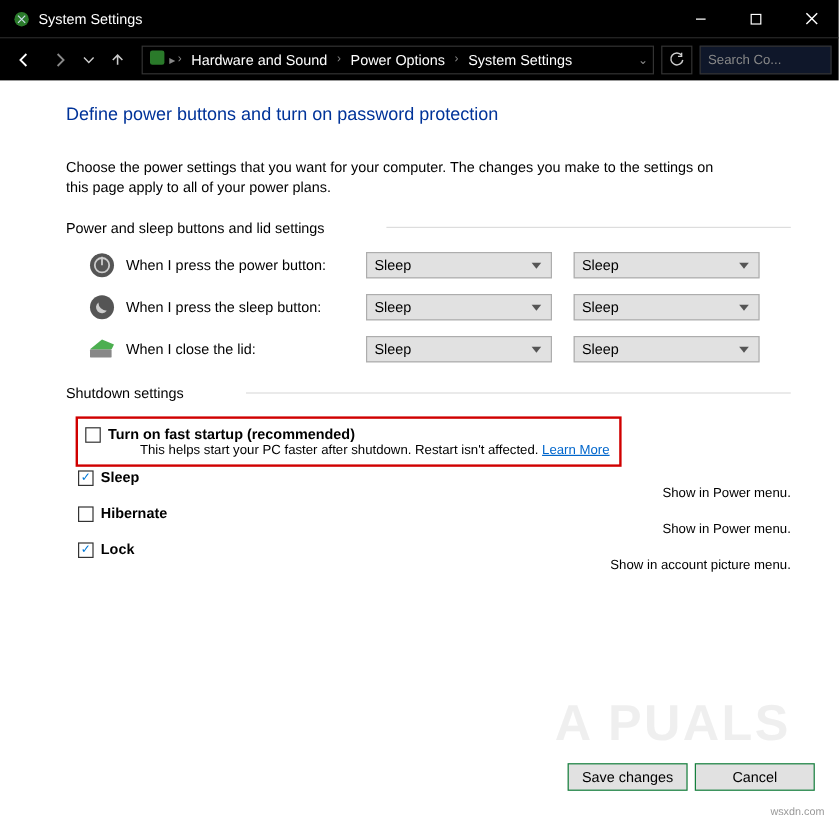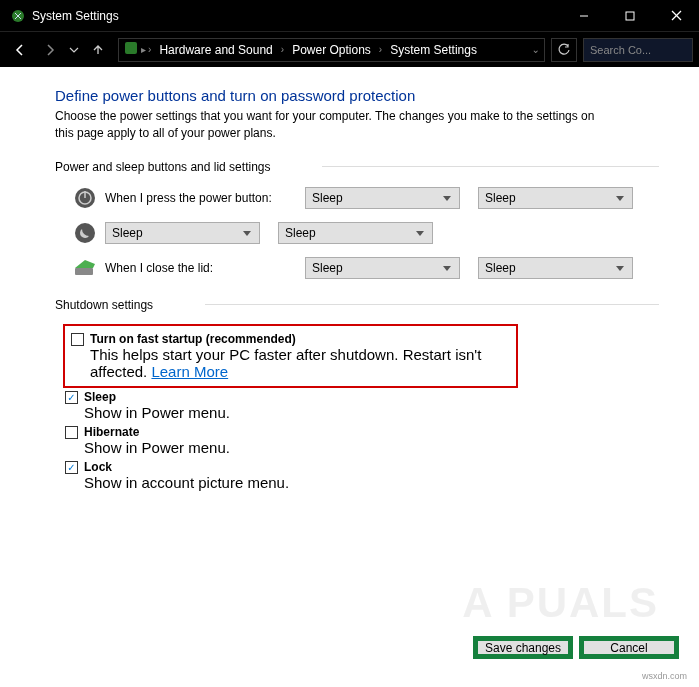--- a/index.html
+++ b/index.html
@@ -17,21 +17,21 @@
     .nav-btn { width: 28px; height: 28px; display: flex; align-items: center; justify-content: center; color: #aaa; }
     .nav-btn svg { stroke: #ccc; }
     .address { flex: 1; display: flex; align-items: center; background: #000; border: 1px solid #333; height: 24px; padding: 0 4px; color: #fff; font-size: 12px; gap: 2px; margin: 0 4px; }
     .crumb { padding: 0 6px; white-space: nowrap; }
     .chev { color: #888; font-size: 10px; }
     .refresh { width: 26px; height: 24px; border: 1px solid #333; display:flex; align-items:center; justify-content:center; margin-right:4px;}
     .search { width: 110px; height: 24px; border: 1px solid #333; background: #0f172a; color: #888; padding: 0 6px; font-size: 11px; display:flex; align-items:center;}
 
     
     .main { padding: 20px 40px 0 55px; position: relative; }
-    h1 { color: #003399; font-size: 15px; font-weight: 400; margin-bottom: 4px; }
+    h1 { color: #003399; font-size: 15px; font-weight: 400; margin-bottom: 27px; }
     .desc { font-size: 12px; line-height: 1.4; margin-bottom: 18px; max-width: 560px; }
 
     .section-label { font-size: 12px; display: flex; align-items: center; margin-bottom: 12px; gap: 46px; }
     .section-label .line { flex: 1; height: 1px; background: #ddd; margin-left: 6px; }
 
     .cols-header { display: flex; margin-left: 250px; margin-bottom: 12px; }
     .col-h { display: flex; align-items: center; gap: 8px; width: 170px; }
 
     .row { display: flex; align-items: center; margin-bottom: 11px; padding-left: 18px; }
     .row-icon { width: 24px; height: 24px; margin-right: 8px; display:flex; align-items:center; justify-content:center;}
@@ -39,26 +39,26 @@
     .dd { width: 155px; height: 22px; border: 1px solid #adadad; background: #e1e1e1; display: flex; align-items: center; padding: 0 6px; font-size: 12px; margin-right: 18px; position: relative; }
     .dd::after { content: ""; position: absolute; right: 8px; top: 8px; border-left: 4px solid transparent; border-right: 4px solid transparent; border-top: 5px solid #555; }
 
     .shutdown { margin-top: 18px; }
     .highlight { border: 2px solid #d00000; padding: 6px 8px 6px 6px; margin: 4px 0 2px 8px; width: 455px; }
     .opt { margin-left: 10px; margin-bottom: 4px; }
     .opt-row { display: flex; align-items: center; gap: 6px; }
     .cb { width: 13px; height: 13px; border: 1px solid #333; display: inline-flex; align-items:center; justify-content:center; font-size:10px; color:#0078d7; margin-top:1px;}
     .opt-label { font-size: 12px; }
     .opt-label.bold { font-weight: 600; }
-    .opt-desc { font-size: 15px; margin-left: 19px; color: #000; }
+    .opt-desc { font-size: 11px; color: #000; text-align: right; }
     .link { color: #0066cc; text-decoration: underline; cursor: pointer; }
 
     
     .footer { position: absolute; right: 20px; bottom: 28px; display: flex; gap: 6px; }
-    .btn { width: 100px; height: 23px; border: 5px solid #15803d; background: #e1e1e1; font-size: 12px; display:flex; align-items:center; justify-content:center;}
+    .btn { width: 100px; height: 23px; border: 1px solid #15803d; background: #e1e1e1; font-size: 12px; display:flex; align-items:center; justify-content:center;}
 
     .watermark { position:absolute; right:40px; bottom:60px; font-size:42px; font-weight:700; color:#ddd; letter-spacing:2px; opacity:.45; pointer-events:none;}
     .credits { position:absolute; right:12px; bottom:6px; font-size:9px; color:#999;}
   </style>
 </head>
 <body>
 
 <div class="title-bar">
   <span class="app-icon">
     <svg width="16" height="16" viewBox="0 0 16 16">
@@ -160,20 +160,21 @@
       </div>
   </div>
 
   <div class="row">
     <span class="row-icon">
         <svg width="22" height="22">
           <circle cx="11" cy="11" r="10" fill="#555"></circle>
           <path d="M8 7 A5 5 0 1 0 15 14 A7 7 0 0 1 8 7" fill="#ccc"></path>
         </svg>
       </span>
+    <span class="row-label">When I press the sleep button:</span>
     <div class="dd">
         <span>Sleep</span>
       </div>
     <div class="dd">
         <span>Sleep</span>
       </div>
   </div>
 
   <div class="row">
     <span class="row-icon">

